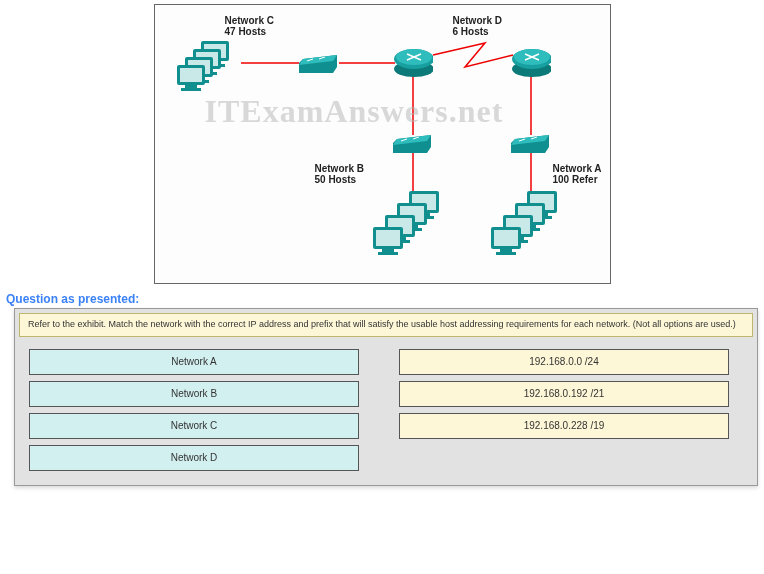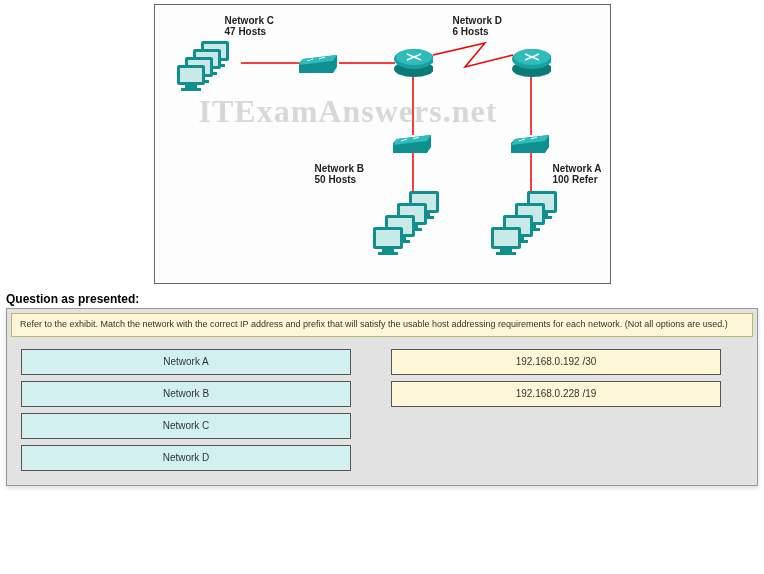--- a/index.html
+++ b/index.html
@@ -20,21 +20,21 @@
     border: 1px solid #666;
     width: 455px;
     height: 278px;
     position: relative;
     background: #fdfdfd;
     overflow: hidden;
   }
   .watermark {
     position: absolute;
     top: 88px;
-    left: 44px;
+    left: 50px;
     font-size: 32px;
     font-weight: bold;
     color: rgba(180,180,180,0.5);
     font-family: Georgia, serif;
     pointer-events: none;
     letter-spacing: 1px;
   }
   .net-label {
     position: absolute;
     font-size: 10px;
@@ -59,26 +59,26 @@
     position: absolute;
     width: 40px;
     height: 40px;
   }
 
   .wire-red { stroke:#e00; stroke-width:1.5; fill:none; }
 
   .q-header {
     font-size: 12px;
     font-weight: bold;
-    color: #000000;
+    color: #3b82f6;
     margin: 6px 0 2px 6px;
   }
   .q-body {
     border: 1px solid #999;
-    margin: 0 6px 6px 6px;
+    margin: 0 6px 6px 14px;
     background: #e2e2e2;
     padding: 0;
     box-shadow: 0 2px 4px rgba(0,0,0,0.15);
   }
   .instruction {
     background: #fdf7d7;
     border: 1px solid #bdb76b;
     margin: 4px;
     padding: 5px 8px;
     font-size: 9px;
@@ -301,17 +301,18 @@
   <div class="instruction">Refer to the exhibit. Match the network with the correct IP address and prefix that will satisfy the usable host addressing requirements for each network. (Not all options are used.)</div>
   <div class="columns">
     <div class="faint-watermark"></div>
     <div class="col">
       <div class="drop-item"><span>Network A</span></div>
       <div class="drop-item"><span>Network B</span></div>
       <div class="drop-item"><span>Network C</span></div>
       <div class="drop-item"><span>Network D</span></div>
     </div>
     <div class="col">
-      <div class="drag-item"><span>192.168.0.192 /30</span></div>
+      <div class="drag-item"><span>192.168.0.0 /24</span></div>
+      <div class="drag-item"><span>192.168.0.192 /21</span></div>
       <div class="drag-item"><span>192.168.0.228 /19</span></div>
     </div>
   </div>
 </div>
 
 </body></html>

